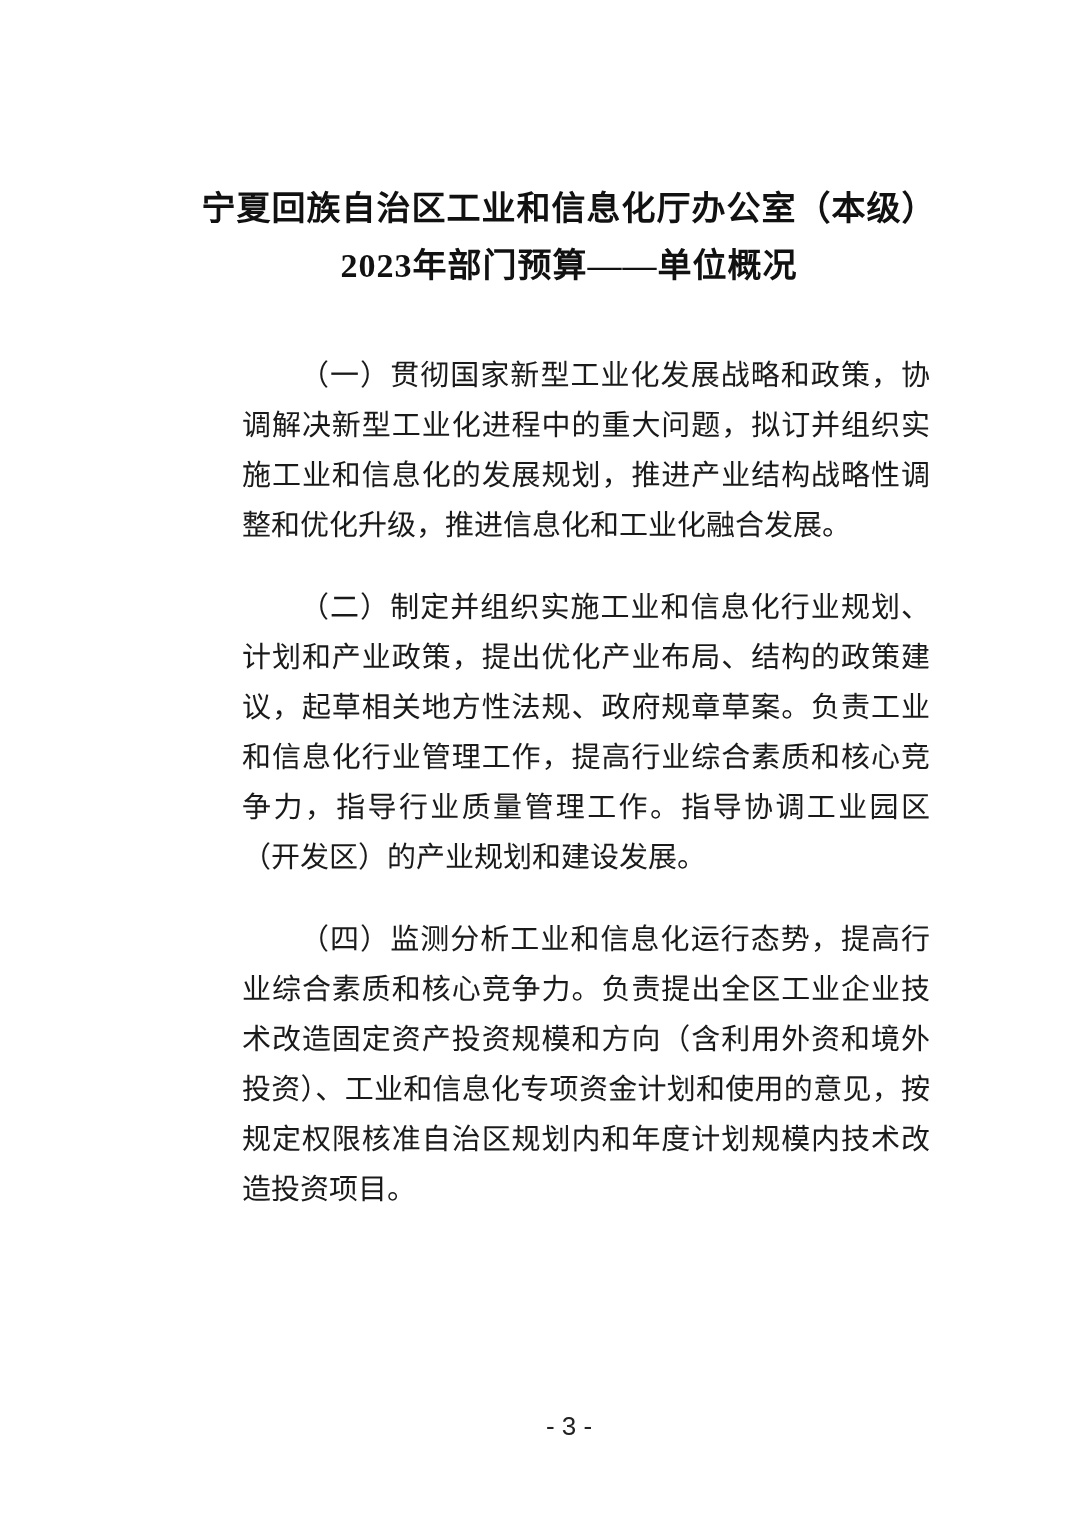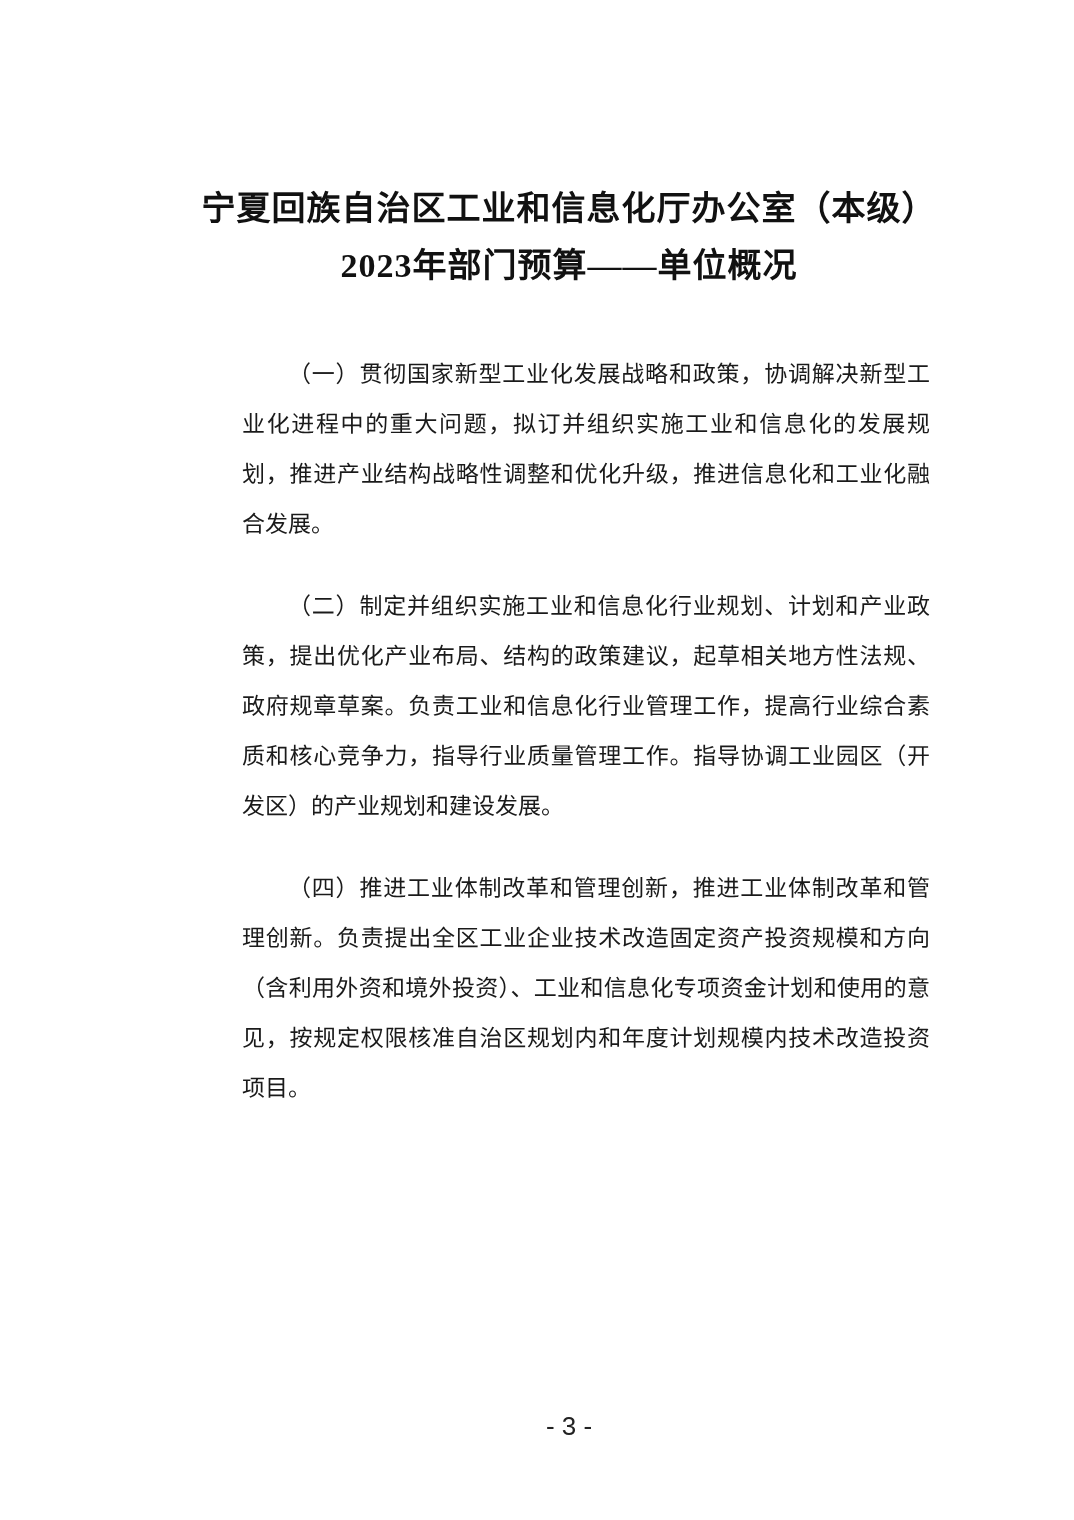--- a/index.html
+++ b/index.html
@@ -45,21 +45,21 @@
 
   
   .body-text {
     margin: 8px 162px 0 162px;
     width: 752px;
   }
 
   .body-text p {
     font-family: "Liberation Serif", "DejaVu Serif", serif;
     font-weight: 400;
-    font-size: 23px;
+    font-size: 29px;
     line-height: 50px;
     text-align: justify;
     text-indent: 2em;
     color: #1a1a1a;
   }
 
   
   .page-number {
     position: absolute;
     left: 0;
@@ -75,18 +75,18 @@
 <body style="background: rgb(255, 255, 255);">
 
 <div class="page" style="color: rgb(26, 26, 26);">
 
   <h1 class="doc-title">宁夏回族自治区工业和信息化厅办公室（本级）2023年部门预算——单位概况</h1>
 
 
   <div class="body-text">
     <p>（一）贯彻国家新型工业化发展战略和政策，协调解决新型工业化进程中的重大问题，拟订并组织实施工业和信息化的发展规划，推进产业结构战略性调整和优化升级，推进信息化和工业化融合发展。</p>
     <p>（二）制定并组织实施工业和信息化行业规划、计划和产业政策，提出优化产业布局、结构的政策建议，起草相关地方性法规、政府规章草案。负责工业和信息化行业管理工作，提高行业综合素质和核心竞争力，指导行业质量管理工作。指导协调工业园区（开发区）的产业规划和建设发展。</p>
-    <p>（四）推进工业体制改革和管理创新，推进工业体制改革和管理创新。负责提出全区工业企业技术改造固定资产投资规模和方向（含利用外资和境外投资）、工业和信息化专项资金计划和使用的意见，按规定权限核准自治区规划内和年度计划规模内技术改造投资项目。</p>
+    <p>（四）监测分析工业和信息化运行态势，提高行业综合素质和核心竞争力。负责提出全区工业企业技术改造固定资产投资规模和方向（含利用外资和境外投资）、工业和信息化专项资金计划和使用的意见，按规定权限核准自治区规划内和年度计划规模内技术改造投资项目。</p>
   </div>
 
   <div class="page-number">- 3 -</div>
 
 </div>
 
 </body></html>

